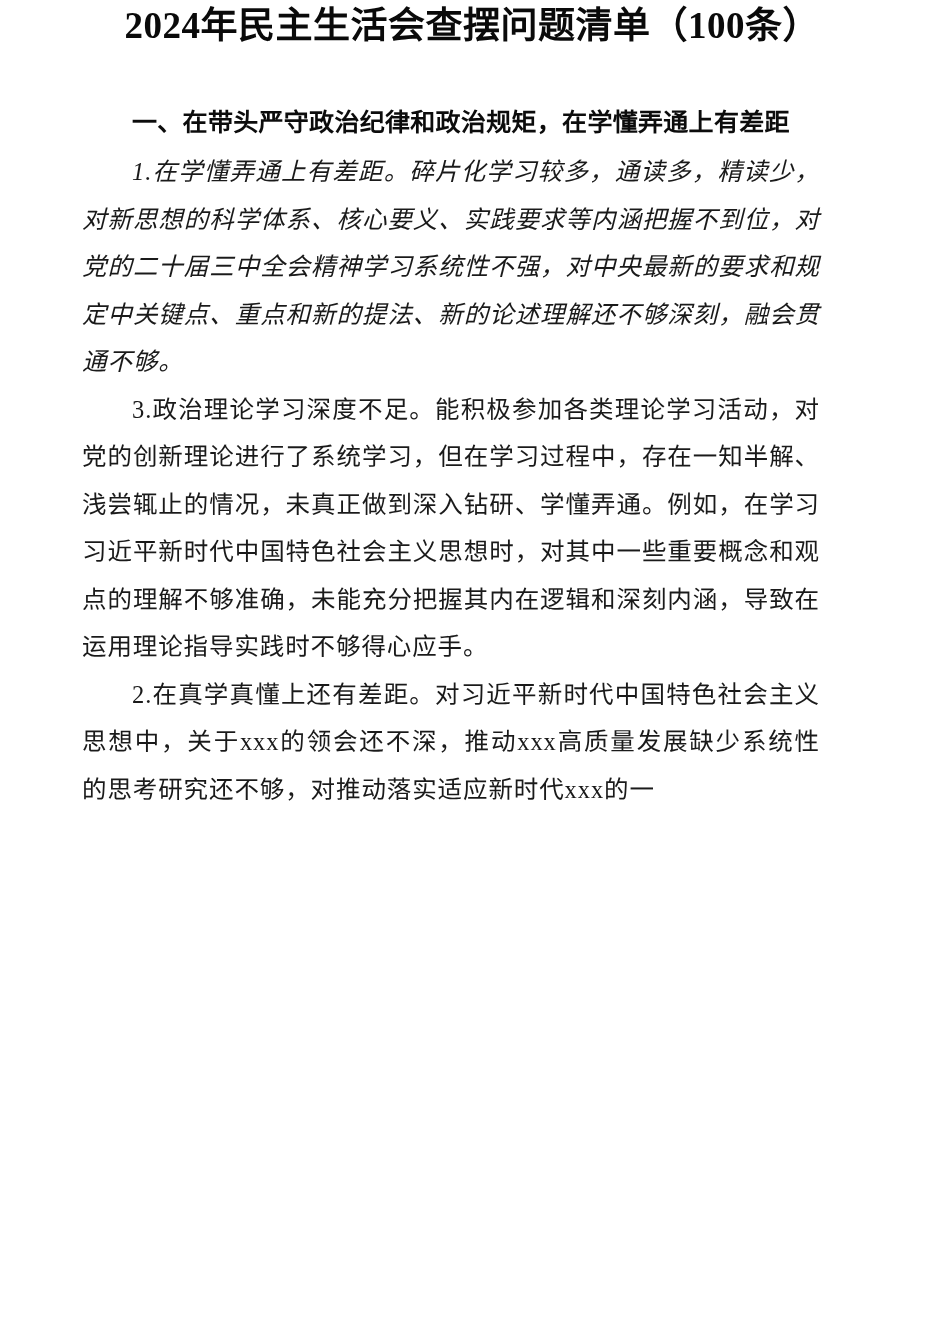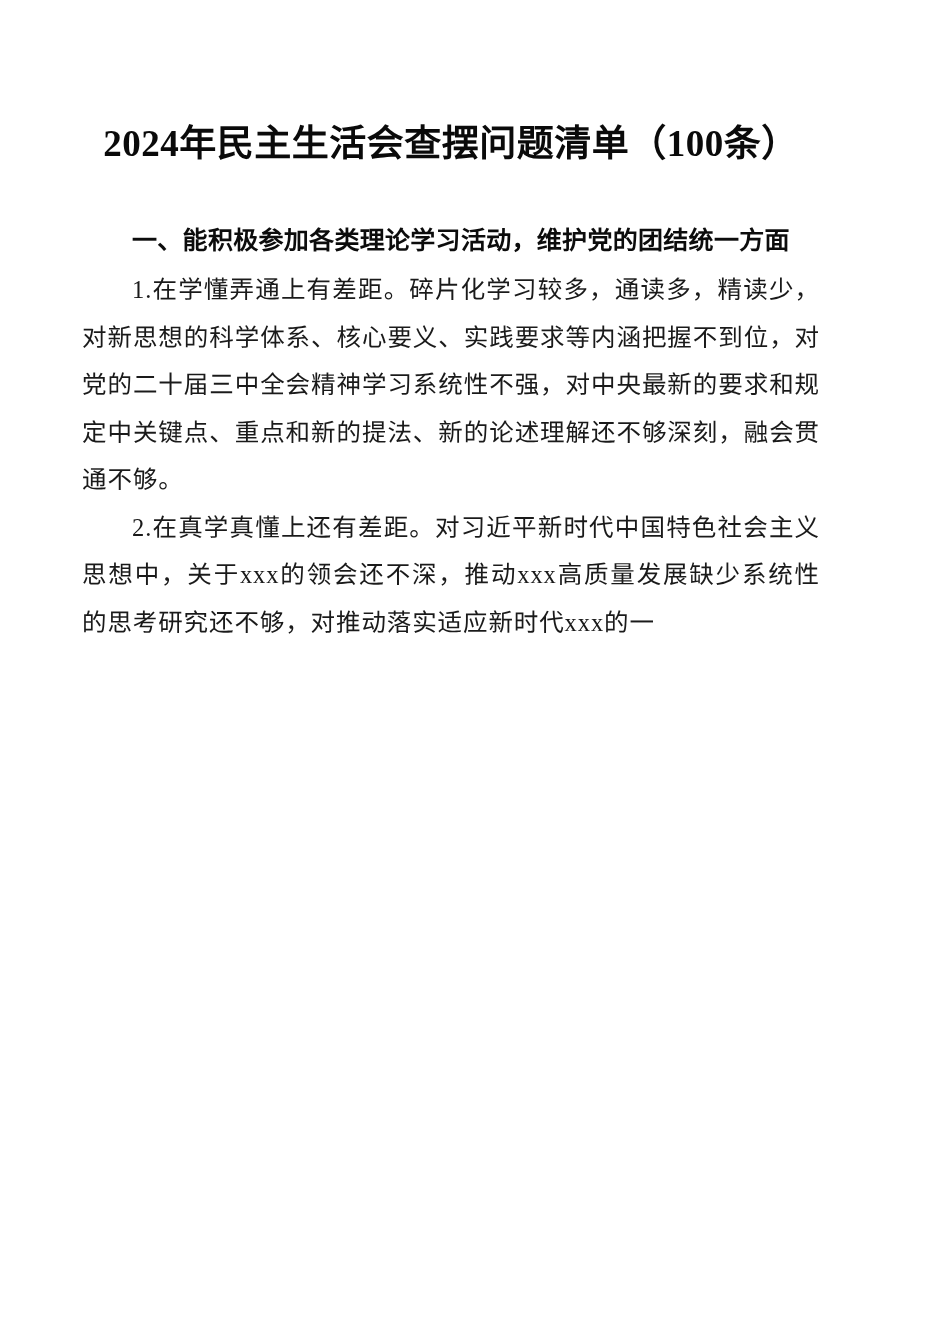--- a/index.html
+++ b/index.html
@@ -26,25 +26,24 @@
     top: 0;
     width: 738px;
   }
 
   
   .doc-title {
     font-family: "Liberation Serif", "DejaVu Serif", serif;
     font-weight: bold;
     font-size: 37px;
     line-height: 52px;
-    text-align: center;
+    text-align: right;
     letter-spacing: 0.5px;
     color: #0a0a0a;
     margin: 0;
-    padding-top: 118px;
     white-space: nowrap;
   }
 
   
   .section-heading {
     font-family: "Liberation Sans", "DejaVu Sans", sans-serif;
     font-weight: bold;
     font-size: 25px;
     line-height: 47px;
     text-align: justify;
@@ -69,32 +68,34 @@
     letter-spacing: 0.9px;
     word-spacing: 1px;
   }
 
   .body-para + .body-para {
     margin-top: 0;
   }
 
   .first-body-para {
     margin-top: 2px;
+    font-style: italic;
   }
 </style>
 </head>
 <body>
 
 <div class="page">
   <div class="doc-body">
 
     <h1 class="doc-title">2024年民主生活会查摆问题清单（100条）</h1>
 
-    <h2 class="section-heading">一、能积极参加各类理论学习活动，维护党的团结统一方面</h2>
+    <h2 class="section-heading">一、在带头严守政治纪律和政治规矩，在学懂弄通上有差距</h2>
 
     <p class="body-para first-body-para">1.在学懂弄通上有差距。碎片化学习较多，通读多，精读少，对新思想的科学体系、核心要义、实践要求等内涵把握不到位，对党的二十届三中全会精神学习系统性不强，对中央最新的要求和规定中关键点、重点和新的提法、新的论述理解还不够深刻，融会贯通不够。</p>
 
 
+    <p class="body-para">3.政治理论学习深度不足。能积极参加各类理论学习活动，对党的创新理论进行了系统学习，但在学习过程中，存在一知半解、浅尝辄止的情况，未真正做到深入钻研、学懂弄通。例如，在学习习近平新时代中国特色社会主义思想时，对其中一些重要概念和观点的理解不够准确，未能充分把握其内在逻辑和深刻内涵，导致在运用理论指导实践时不够得心应手。</p>
 
     <p class="body-para">2.在真学真懂上还有差距。对习近平新时代中国特色社会主义思想中，关于xxx的领会还不深，推动xxx高质量发展缺少系统性的思考研究还不够，对推动落实适应新时代xxx的一</p>
 
   </div>
 </div>
 
 </body></html>

